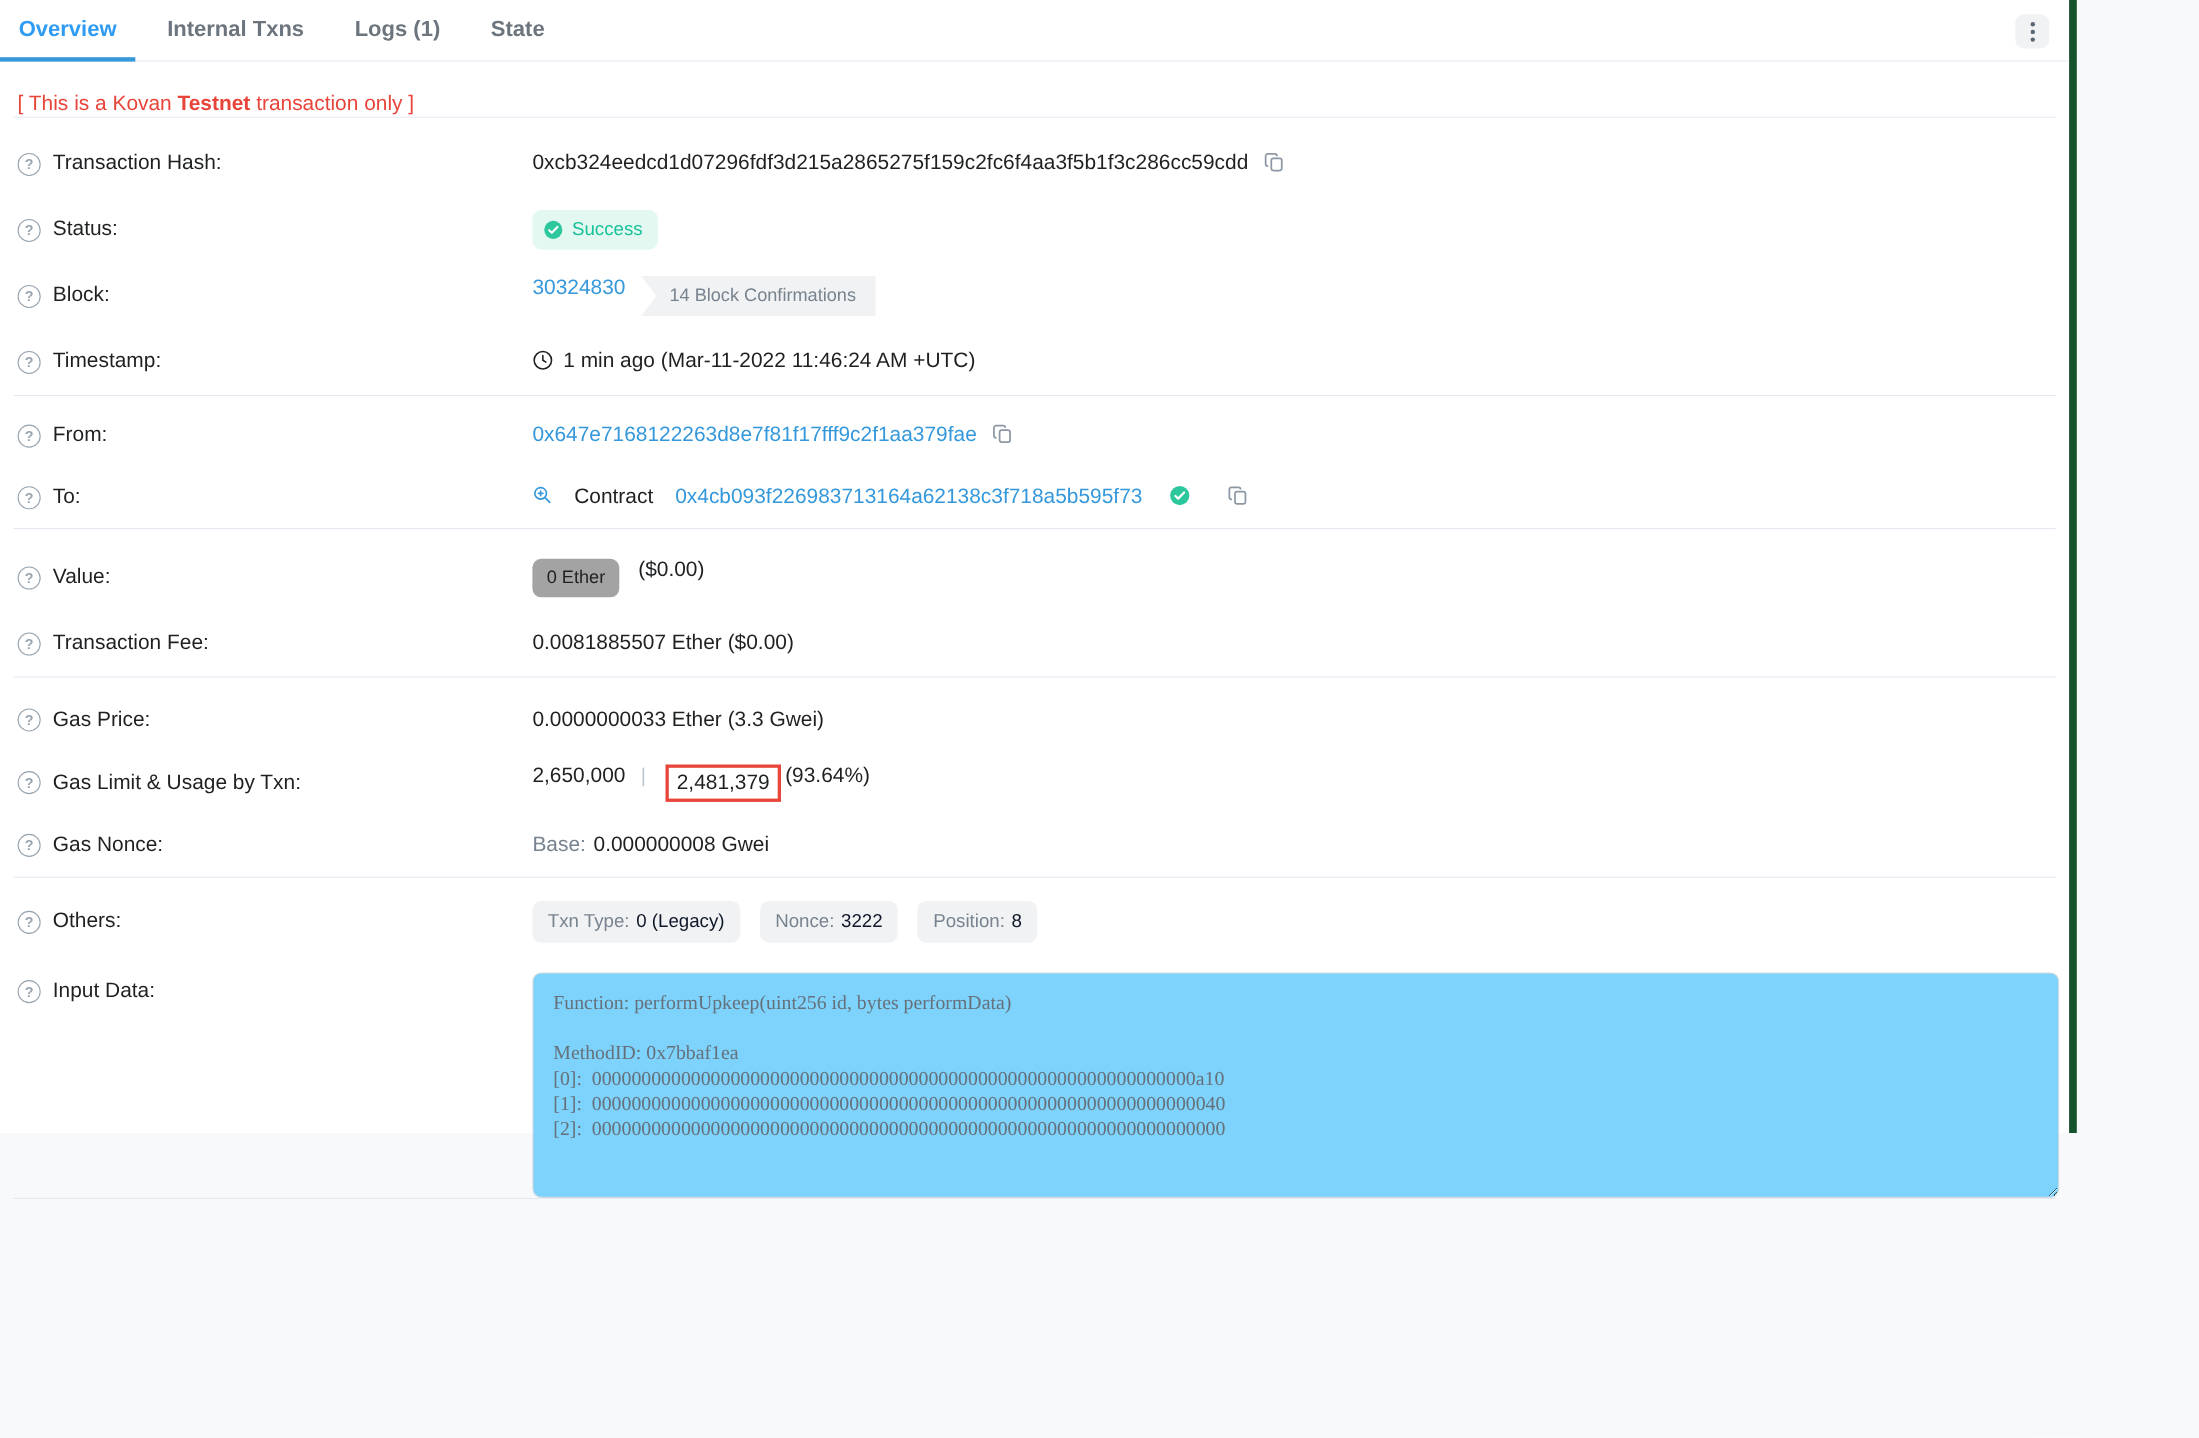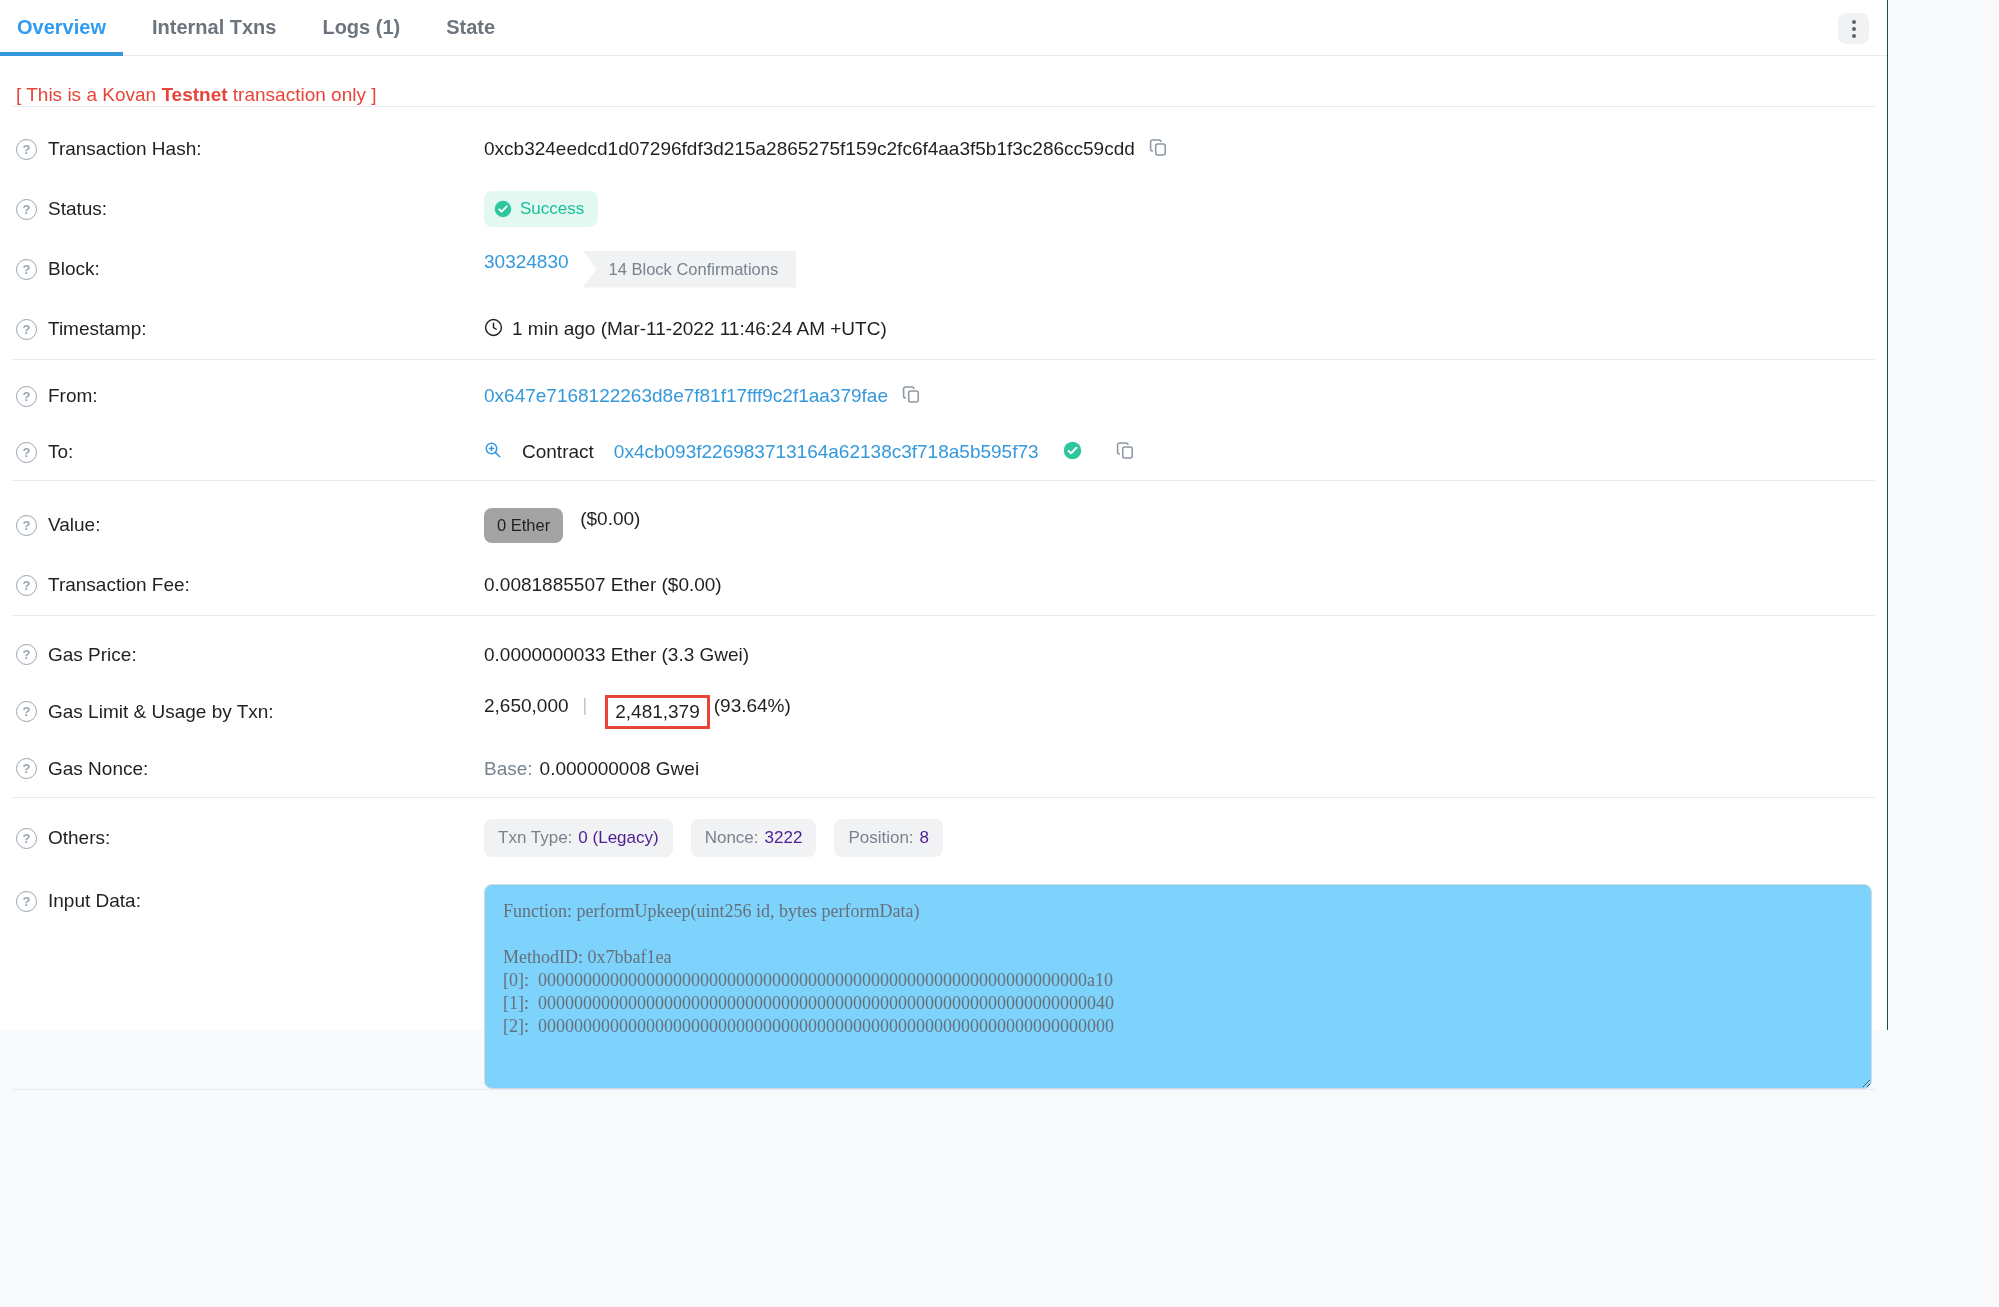--- a/index.html
+++ b/index.html
@@ -5,21 +5,21 @@
   * { margin:0; padding:0; box-sizing:border-box; }
   html,body { width:1999px; height:1307px; }
   body {
     font-family:"Liberation Sans", sans-serif;
     background:#f8f9fa;
     color:#1e2022;
     font-size:19px;
     -webkit-font-smoothing:antialiased;
   }
   .page { display:flex; width:1999px; height:1307px; }
-  .card { width:1888px; height:1030px; background:#ffffff; border-right:1px solid #14532d; position:relative; }
+  .card { width:1888px; height:1030px; background:#ffffff; border-right:7px solid #14532d; position:relative; }
   .side-strip { flex:1; background:#f8f9fa; }
 
   
   .tabbar { display:flex; align-items:stretch; height:56px; border-bottom:1px solid #e7eaf3; position:relative; }
   .tab {
     padding:16px 17px 0 17px; margin-right:12px; font-size:20px; font-weight:700;
     color:#6c757d; cursor:pointer; border-bottom:4px solid transparent; height:56px;
   }
   .tab.active { color:#2f9bf2; border-bottom-color:#3498db; }
   .dots-btn {
@@ -61,21 +61,21 @@
     display:inline-flex; align-items:center; gap:8px; background:#e4f8f2; color:#17c19a;
     font-size:17px; padding:8px 14px 8px 10px; border-radius:8px;
   }
   .confirm-badge {
     margin-left:14px; background:#f1f2f3; color:#77838f; font-size:16.5px;
     padding:9px 18px 9px 26px; clip-path:polygon(0 0,100% 0,100% 100%,0 100%,14px 50%);
   }
   .gray-badge { background:#a3a3a3; border-radius:8px; padding:8px 13px; font-size:16.5px; color:#1e2022; }
   .other-badge { background:#f1f2f3; border-radius:8px; padding:9px 14px; font-size:17px; margin-right:18px; display:inline-flex; gap:6px; }
   .other-badge .ob-lbl { color:#77838f; }
-  .other-badge .ob-val { color:#4c1d95; }
+  .other-badge .ob-val { color:#0f172a; }
 
   .muted { color:#77838f; }
   .sep { color:#bdc5d1; margin:0 14px; font-size:18px; }
   .redbox { border:3px solid #e8453a; padding:3px 7px; margin:0 4px; }
 
   .input-row { align-items:flex-start; padding-top:16px; min-height:auto; }
   .input-row .lbl { margin-top:6px; }
   .input-wrap { flex:1; padding-right:16px; }
   textarea.input-data {
     width:1388px; height:205px; display:block; resize:vertical;

